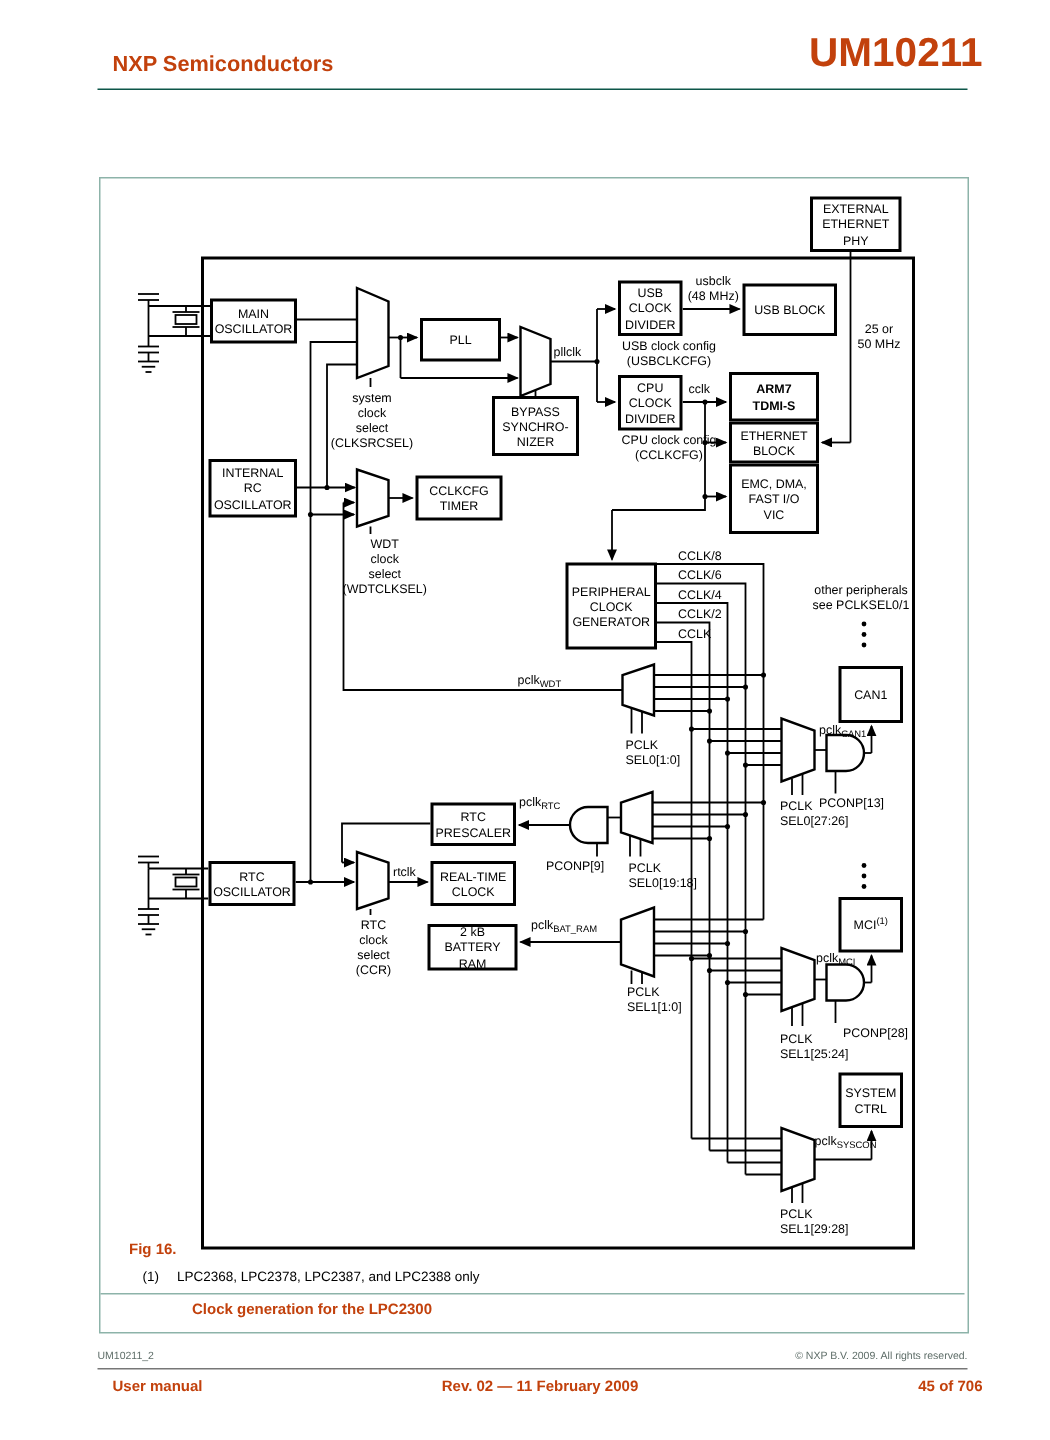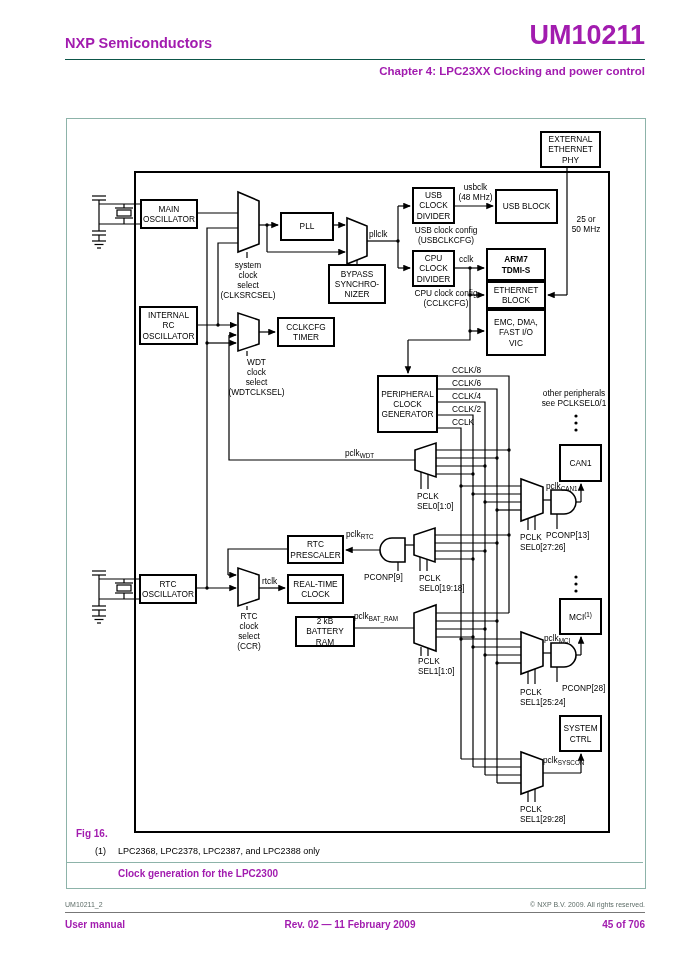--- a/index.html
+++ b/index.html
@@ -1,40 +1,39 @@
 <!DOCTYPE html>
 <html><head>
 <meta charset="utf-8">
 <style>
   html,body{margin:0;padding:0;background:#fff;}
   .page{position:relative;width:700px;height:960px;background:#fff;overflow:hidden;
         font-family:"Liberation Sans",sans-serif;color:#000;}
   .abs{position:absolute;}
-  .green{color:#a21caf;}
+  .green{color:#c2410c;margin-left:10px;}
   .box{position:absolute;box-sizing:border-box;border:2px solid #000;background:#fff;
        display:flex;align-items:center;justify-content:center;text-align:center;
        font-size:8.3px;line-height:1.22;white-space:pre-line;z-index:3;}
   .lbl{position:absolute;font-size:8.3px;line-height:1.2;white-space:pre-line;z-index:4;}
   .c{text-align:center;}
   .b{font-weight:bold;}
   sub{font-size:6.3px;vertical-align:-2px;}
   sup{font-size:6.3px;vertical-align:3px;}
   .rule{position:absolute;z-index:2;}
   svg.wires{position:absolute;left:0;top:0;z-index:1;}
   .figbox{position:absolute;border:1px solid #8db3a9;z-index:0;}
 </style>
 </head>
 <body>
 
 <div class="page">
 
   <div class="abs green b" style="left:65px;top:35px;font-size:14.5px;">NXP Semiconductors</div>
   <div class="abs green b" style="left:400px;top:20px;width:245px;text-align:right;font-size:27px;">UM10211</div>
   <div class="rule" style="left:65px;top:59px;width:580px;height:1px;background:#0d5649;"></div>
-  <div class="abs green b" style="left:280px;top:65px;width:365px;text-align:right;font-size:11.5px;">Chapter 4: LPC23XX Clocking and power control</div>
 
   <div class="figbox" style="left:66px;top:118px;width:578px;height:769px;"></div>
 
   <svg class="wires" width="700" height="960">
     <defs>
       <marker id="ah" markerWidth="8" markerHeight="7" refX="5.6" refY="2.75" orient="auto">
         <path d="M0,0 L6.4,2.75 L0,5.5 Z" fill="#000"></path>
       </marker>
     </defs>
     <g stroke="#000" stroke-width="2" fill="none">
@@ -269,21 +268,21 @@
   <div class="box" style="left:377px;top:375px;width:61px;height:58px;">PERIPHERAL
 CLOCK
 GENERATOR</div>
   <div class="box" style="left:559px;top:444px;width:43px;height:38px;">CAN1</div>
   <div class="box" style="left:287px;top:535px;width:57px;height:29px;">RTC
 PRESCALER</div>
   <div class="box" style="left:139px;top:574px;width:58px;height:30px;">RTC
 OSCILLATOR</div>
   <div class="box" style="left:287px;top:574px;width:57px;height:30px;">REAL-TIME
 CLOCK</div>
-  <div class="box" style="left:285px;top:616px;width:60px;height:31px;margin-left:10px;">2 kB BATTERY
+  <div class="box" style="left:285px;top:616px;width:60px;height:31px;">2 kB BATTERY
 RAM</div>
   <div class="box" style="left:559px;top:598px;width:43px;height:37px;"><span><span>MCI</span><sup>(1)</sup></span></div>
   <div class="box" style="left:559px;top:715px;width:43px;height:37px;">SYSTEM
 CTRL</div>
 
   <div class="lbl c" style="left:455px;top:183px;width:41px;">usbclk
 (48 MHz)</div>
   <div class="lbl c" style="left:400px;top:226px;width:92px;">USB clock config
 (USBCLKCFG)</div>
   <div class="lbl" style="left:459px;top:255px;">cclk</div>

